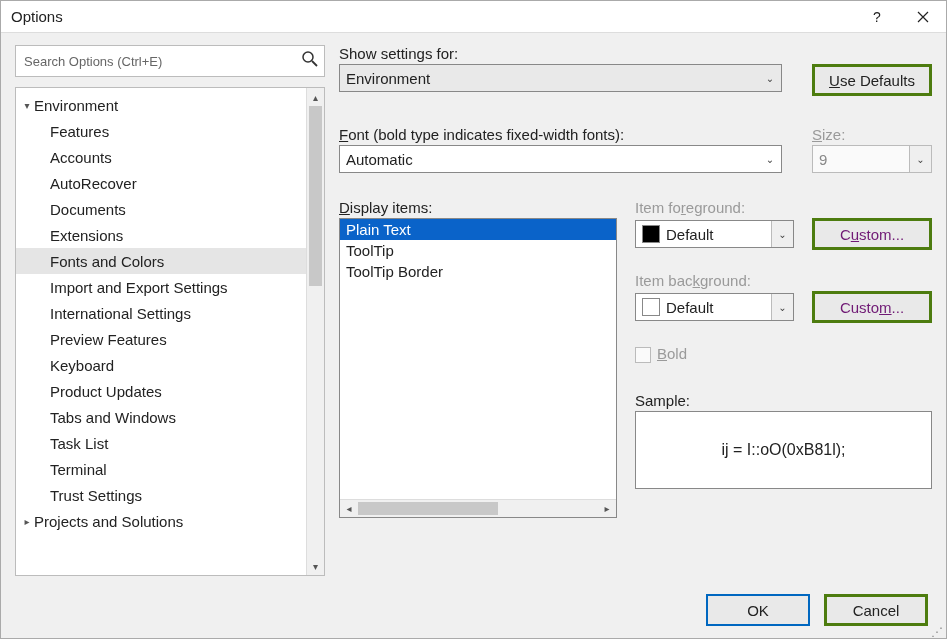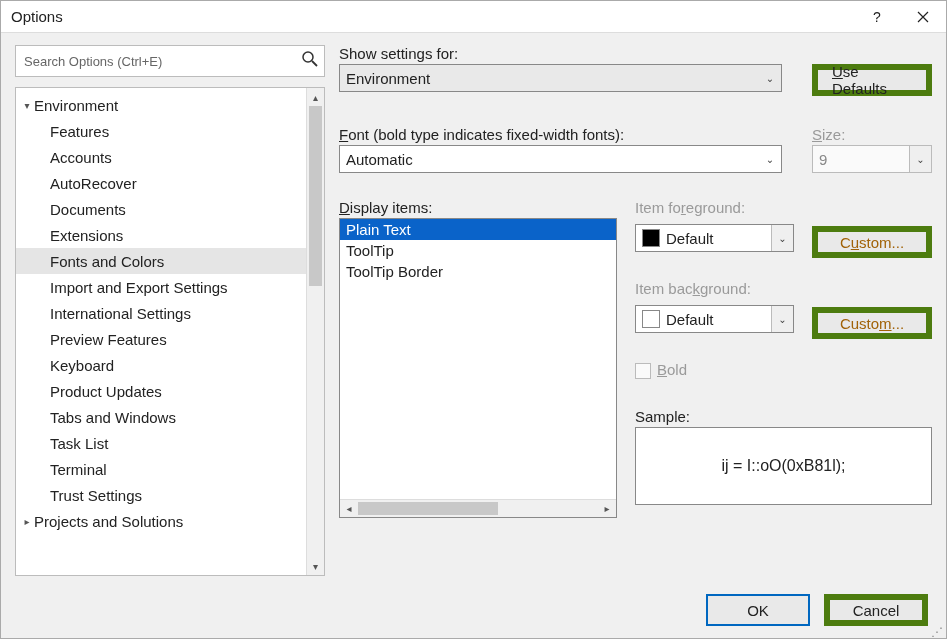--- a/index.html
+++ b/index.html
@@ -25,23 +25,23 @@
   .tree-node.selected { background:#e5e5e5; }
   .right { flex:1; display:flex; flex-direction:column; position:relative; }
   .row { display:flex; align-items:center; }
   .lbl { font-size:15px; margin-bottom:2px; }
   .lbl.disabled { color:#9a9a9a; }
   .lbl .ul { text-decoration:underline; }
   .combo, .txt { height:28px; border:1px solid #888; background:#fff; padding:3px 6px; font-size:15px; display:flex; align-items:center; position:relative; }
   .combo.disabled, .txt.disabled { color:#888; border-color:#bbb; background:#fafafa; }
   .combo .arrow { position:absolute; right:0; top:0; bottom:0; width:22px; border-left:1px solid #bbb; background:#efefef; display:flex; align-items:center; justify-content:center; font-size:10px; color:#444; }
   .combo.big .arrow { border-left:none; background:transparent; }
-  .btn { height:32px; border:6px solid #4d7c0f; background:#e9e9e9; padding:0 14px; font-size:15px; display:flex; align-items:center; justify-content:center; }
+  .btn { height:32px; border:3px solid #4d7c0f; background:#e9e9e9; padding:0 14px; font-size:15px; display:flex; align-items:center; justify-content:center; }
   .btn.primary { border:2px solid #0067c0; padding:1px 22px; }
-  .btn.disabled { color:#a16207;margin-top:8px; }
+  .btn.disabled { color:#701a75; }
   .btn .ul { text-decoration:underline; }
   .listbox { border:1px solid #888; background:#fff; font-size:15px; overflow:hidden; position:relative; }
   .listbox .item { padding:2px 6px; }
   .listbox .item.selected { background:#0a63c9; color:#fff; }
   .listbox .hscroll { position:absolute; left:0; right:0; bottom:0; height:18px; background:#f0f0f0; border-top:1px solid #ddd; display:flex; }
   .hscroll .lft,.hscroll .rgt{ width:18px; display:flex; align-items:center; justify-content:center; font-size:10px; color:#555; }
   .hscroll .track{ flex:1; position:relative; }
   .hscroll .hthumb{ position:absolute; left:0; top:2px; bottom:2px; width:140px; background:#c8c8c8; }
   .swatch { width:18px; height:18px; border:1px solid #888; margin-right:6px; display:inline-block; }
   .checkbox { width:16px; height:16px; border:1px solid #bbb; background:#fafafa; margin-right:6px; }

